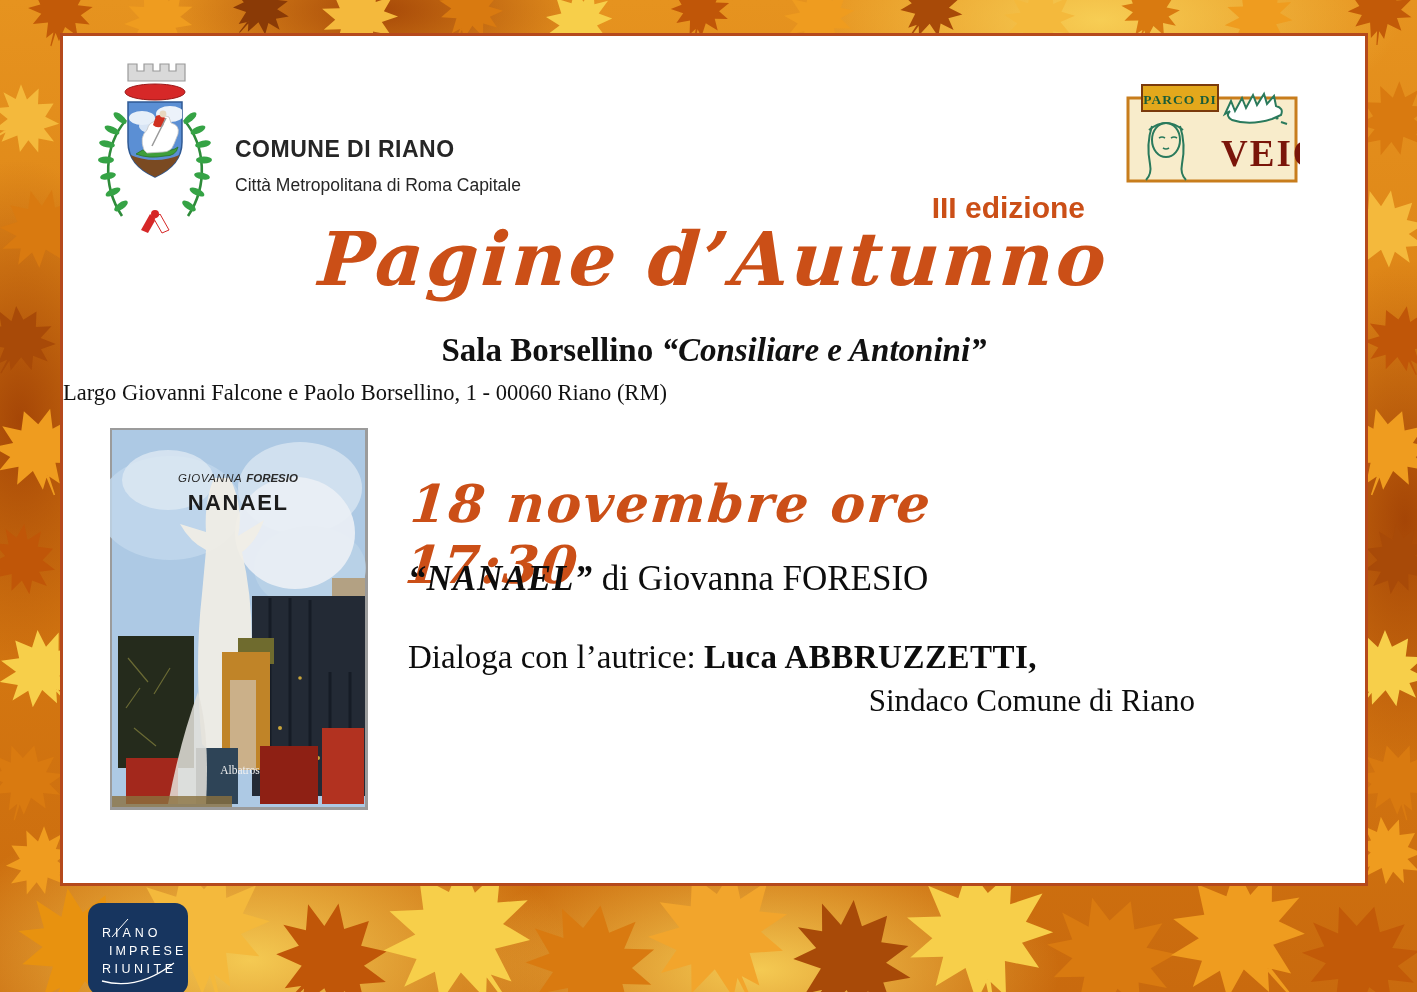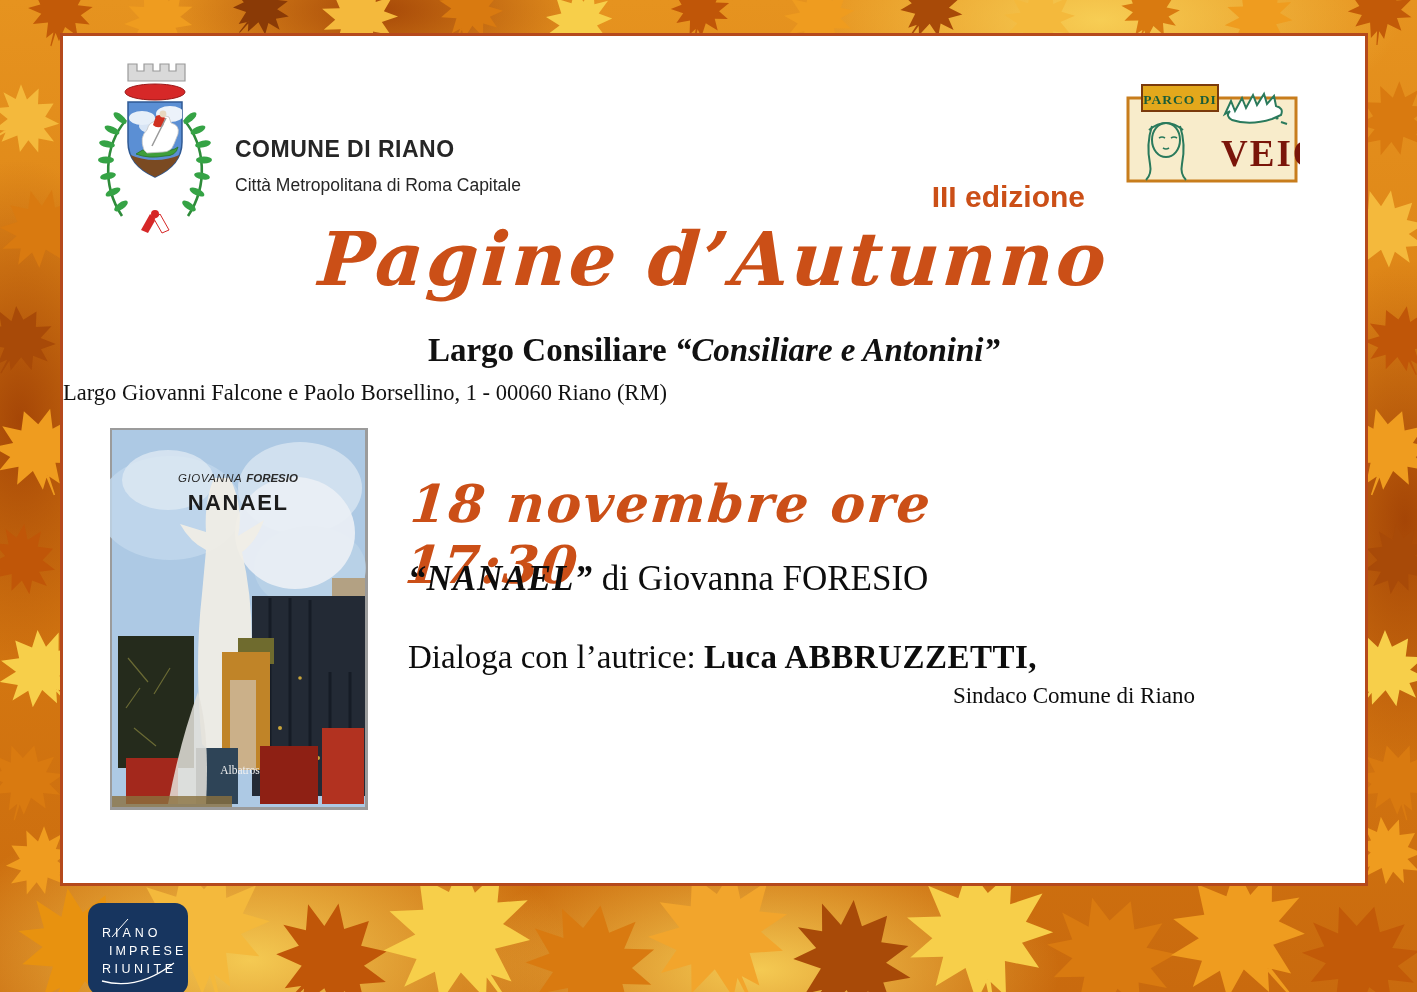--- a/index.html
+++ b/index.html
@@ -7,40 +7,40 @@
   .stage{position:relative;width:1417px;height:992px;background:#d97d12;overflow:hidden;}
   .bg-leaves{position:absolute;left:0;top:0;width:1417px;height:992px;}
   .card{position:absolute;left:60px;top:33px;width:1308px;height:853px;background:#ffffff;
         border:3px solid #b5491c;box-sizing:border-box;}
   .card *{position:absolute;}
   .stemma{left:27px;top:18px;width:130px;height:190px;}
   .comune-text{left:172px;top:100px;width:420px;height:70px;font-family:"Liberation Sans",sans-serif;color:#262626;}
   .comune-name{position:static;font-size:23px;font-weight:bold;letter-spacing:0.5px;}
   .comune-sub{position:static;font-size:17.5px;margin-top:12px;}
   .veio-logo{left:1062px;top:46px;width:175px;height:102px;}
-  .edition{left:600px;top:144px;width:422px;text-align:right;
+  .edition{left:600px;top:155px;width:422px;text-align:right;
            font-family:"Liberation Sans",sans-serif;font-weight:800;font-size:30px;color:#cb4f17;}
   .main-title{left:0;top:180px;width:1302px;text-align:center;color:#cb4f17;
               font-family:"DejaVu Serif",serif;font-style:italic;font-weight:bold;
               font-size:74px;letter-spacing:3px;transform:skewX(-4deg);}
   .venue-line{left:0;top:296px;width:1302px;text-align:center;font-size:33px;color:#111;}
   .venue-hall{position:static;font-weight:bold;}
   .venue-hall-name{position:static;font-weight:bold;font-style:italic;}
   .address{left:0;top:344px;width:1302px;text-align:left;font-size:22.5px;color:#111;}
   .book-cover{left:47px;top:392px;width:258px;height:382px;}
   .datetime{left:345px;top:437px;width:700px;color:#cb4f17;
             font-family:"DejaVu Serif",serif;font-style:italic;font-weight:bold;
             font-size:52px;letter-spacing:2px;transform:skewX(-5deg);}
   .book-line{left:345px;top:523px;width:760px;font-size:35px;color:#0d0d0d;}
   .book-title{position:static;font-weight:bold;font-style:italic;letter-spacing:1px;}
   .book-author{position:static;}
   .dialog-line{left:345px;top:603px;width:820px;font-size:33px;color:#0d0d0d;}
   .dialog-label{position:static;}
   .dialog-speaker{position:static;font-weight:bold;letter-spacing:0.5px;}
-  .speaker-role{left:345px;top:647px;width:787px;text-align:right;font-size:23px;color:#0d0d0d;}
+  .speaker-role{left:345px;top:647px;width:787px;text-align:right;font-size:31px;color:#0d0d0d;}
   .riano-logo{position:absolute;left:88px;top:903px;width:100px;height:92px;}
 </style>
 </head>
 <body>
 
 <div class="stage">
 
   <svg class="bg-leaves" viewBox="0 0 1417 992" preserveAspectRatio="none">
     <defs>
       <linearGradient id="baseGrad" x1="0" y1="0" x2="0" y2="1">
@@ -186,21 +186,21 @@
         <circle cx="152" cy="36" r="1.6" fill="#2a7a5c"></circle>
         <path d="M156 40 l6 2" stroke="#2a7a5c" stroke-width="2"></path>
       </g>
       <text x="96" y="84" font-family="Liberation Serif, serif" font-size="37" font-weight="bold" letter-spacing="2" fill="#7a150a">VEIO</text>
     </svg>
 
     <div class="edition">III edizione</div>
     <div class="main-title">Pagine d’Autunno</div>
 
     <div class="venue-line">
-      <span class="venue-hall">Largo Consiliare</span>
+      <span class="venue-hall">Sala Borsellino</span>
       <span class="venue-hall-name">“Consiliare e Antonini”</span>
     </div>
     <div class="address">Largo Giovanni Falcone e Paolo Borsellino, 1 - 00060 Riano (RM)</div>
 
     <svg class="book-cover" viewBox="0 0 258 382">
       <rect x="0" y="0" width="258" height="382" fill="#9b9b9b"></rect>
       <rect x="2" y="2" width="253" height="377" fill="#adc9e4"></rect>
       <g>
         <ellipse cx="60" cy="80" rx="72" ry="52" fill="#c2d8ec" opacity="0.8"></ellipse>
         <ellipse cx="190" cy="60" rx="62" ry="46" fill="#d4e2f0" opacity="0.9"></ellipse>

